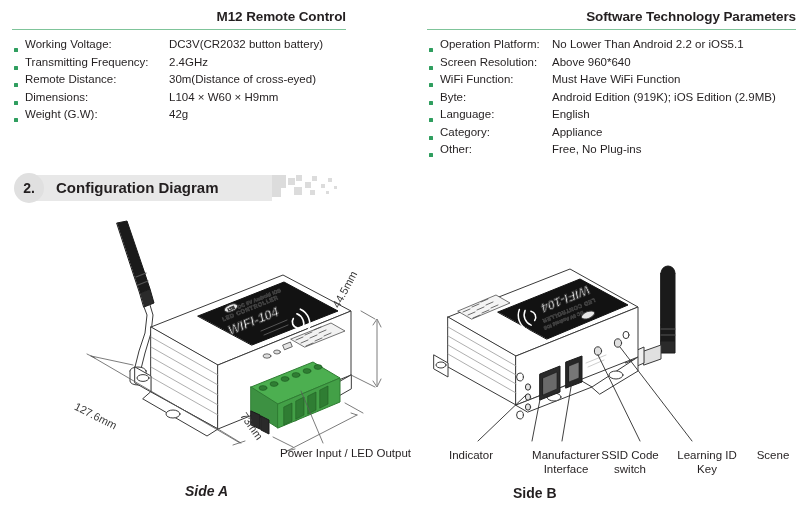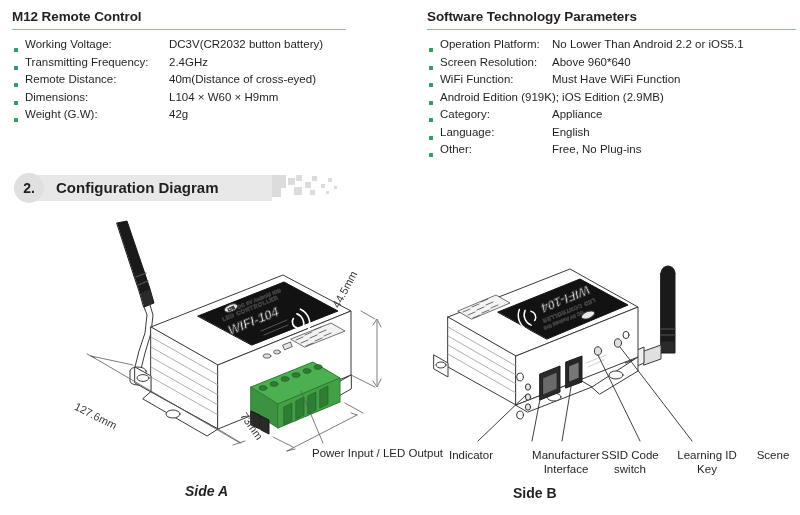--- a/index.html
+++ b/index.html
@@ -27,20 +27,21 @@
   .spec-col.right { left: 427px; width: 369px; }
 
   .spec-title {
     font-size: 13.5px;
     font-weight: bold;
     color: #231f20;
     letter-spacing: -0.1px;
     line-height: 17px;
     margin: 0 0 4px 0;
     white-space: nowrap;
+    text-align: right;
   }
   .spec-rule {
     height: 1px;
     width: 100%;
     background: #7fc49a;
     margin-bottom: 7px;
   }
 
   .spec-list {
     list-style: none;
@@ -158,21 +159,21 @@
 
   .dim-text {
     position: absolute;
     font-size: 11px;
     color: #3a3a3a;
     white-space: nowrap;
   }
   #dim-length { left: 78px;  top: 400px; transform: rotate(27deg); transform-origin: left top; }
   #dim-height { left: 330px; top: 304px; transform: rotate(-62deg); transform-origin: left top; }
   #dim-depth  { left: 248px; top: 410px; transform: rotate(55deg); transform-origin: left top; }
-  #dim-port   { left: 280px; top: 447px; font-size: 11.5px; color: #231f20; margin-left: 32px; }
+  #dim-port   { left: 280px; top: 447px; font-size: 11.5px; color: #231f20; }
 </style>
 </head>
 <body>
 
 <div class="spec-col left">
   <div class="spec-title">M12 Remote Control</div>
   <div class="spec-rule"></div>
   <ul class="spec-list">
     <li class="spec-row">
       <span class="bullet"></span>
@@ -180,21 +181,21 @@
       <span class="spec-value">DC3V(CR2032 button battery)</span>
     </li>
     <li class="spec-row">
       <span class="bullet"></span>
       <span class="spec-label">Transmitting Frequency:</span>
       <span class="spec-value">2.4GHz</span>
     </li>
     <li class="spec-row">
       <span class="bullet"></span>
       <span class="spec-label">Remote Distance:</span>
-      <span class="spec-value">40m(Distance of cross-eyed)</span>
+      <span class="spec-value">30m(Distance of cross-eyed)</span>
     </li>
     <li class="spec-row">
       <span class="bullet"></span>
       <span class="spec-label">Dimensions:</span>
       <span class="spec-value">L104 × W60 × H9mm</span>
     </li>
     <li class="spec-row">
       <span class="bullet"></span>
       <span class="spec-label">Weight (G.W):</span>
       <span class="spec-value">42g</span>
@@ -216,31 +217,32 @@
       <span class="spec-label">Screen Resolution:</span>
       <span class="spec-value">Above 960*640</span>
     </li>
     <li class="spec-row">
       <span class="bullet"></span>
       <span class="spec-label">WiFi Function:</span>
       <span class="spec-value">Must Have WiFi Function</span>
     </li>
     <li class="spec-row">
       <span class="bullet"></span>
+      <span class="spec-label">Byte:</span>
       <span class="spec-value">Android Edition (919K); iOS Edition (2.9MB)</span>
+    </li>
+    <li class="spec-row">
+      <span class="bullet"></span>
+      <span class="spec-label">Language:</span>
+      <span class="spec-value">English</span>
     </li>
     <li class="spec-row">
       <span class="bullet"></span>
       <span class="spec-label">Category:</span>
       <span class="spec-value">Appliance</span>
-    </li>
-    <li class="spec-row">
-      <span class="bullet"></span>
-      <span class="spec-label">Language:</span>
-      <span class="spec-value">English</span>
     </li>
     <li class="spec-row">
       <span class="bullet"></span>
       <span class="spec-label">Other:</span>
       <span class="spec-value">Free, No Plug-ins</span>
     </li>
   </ul>
 </div>
 
 <div class="section-banner">

